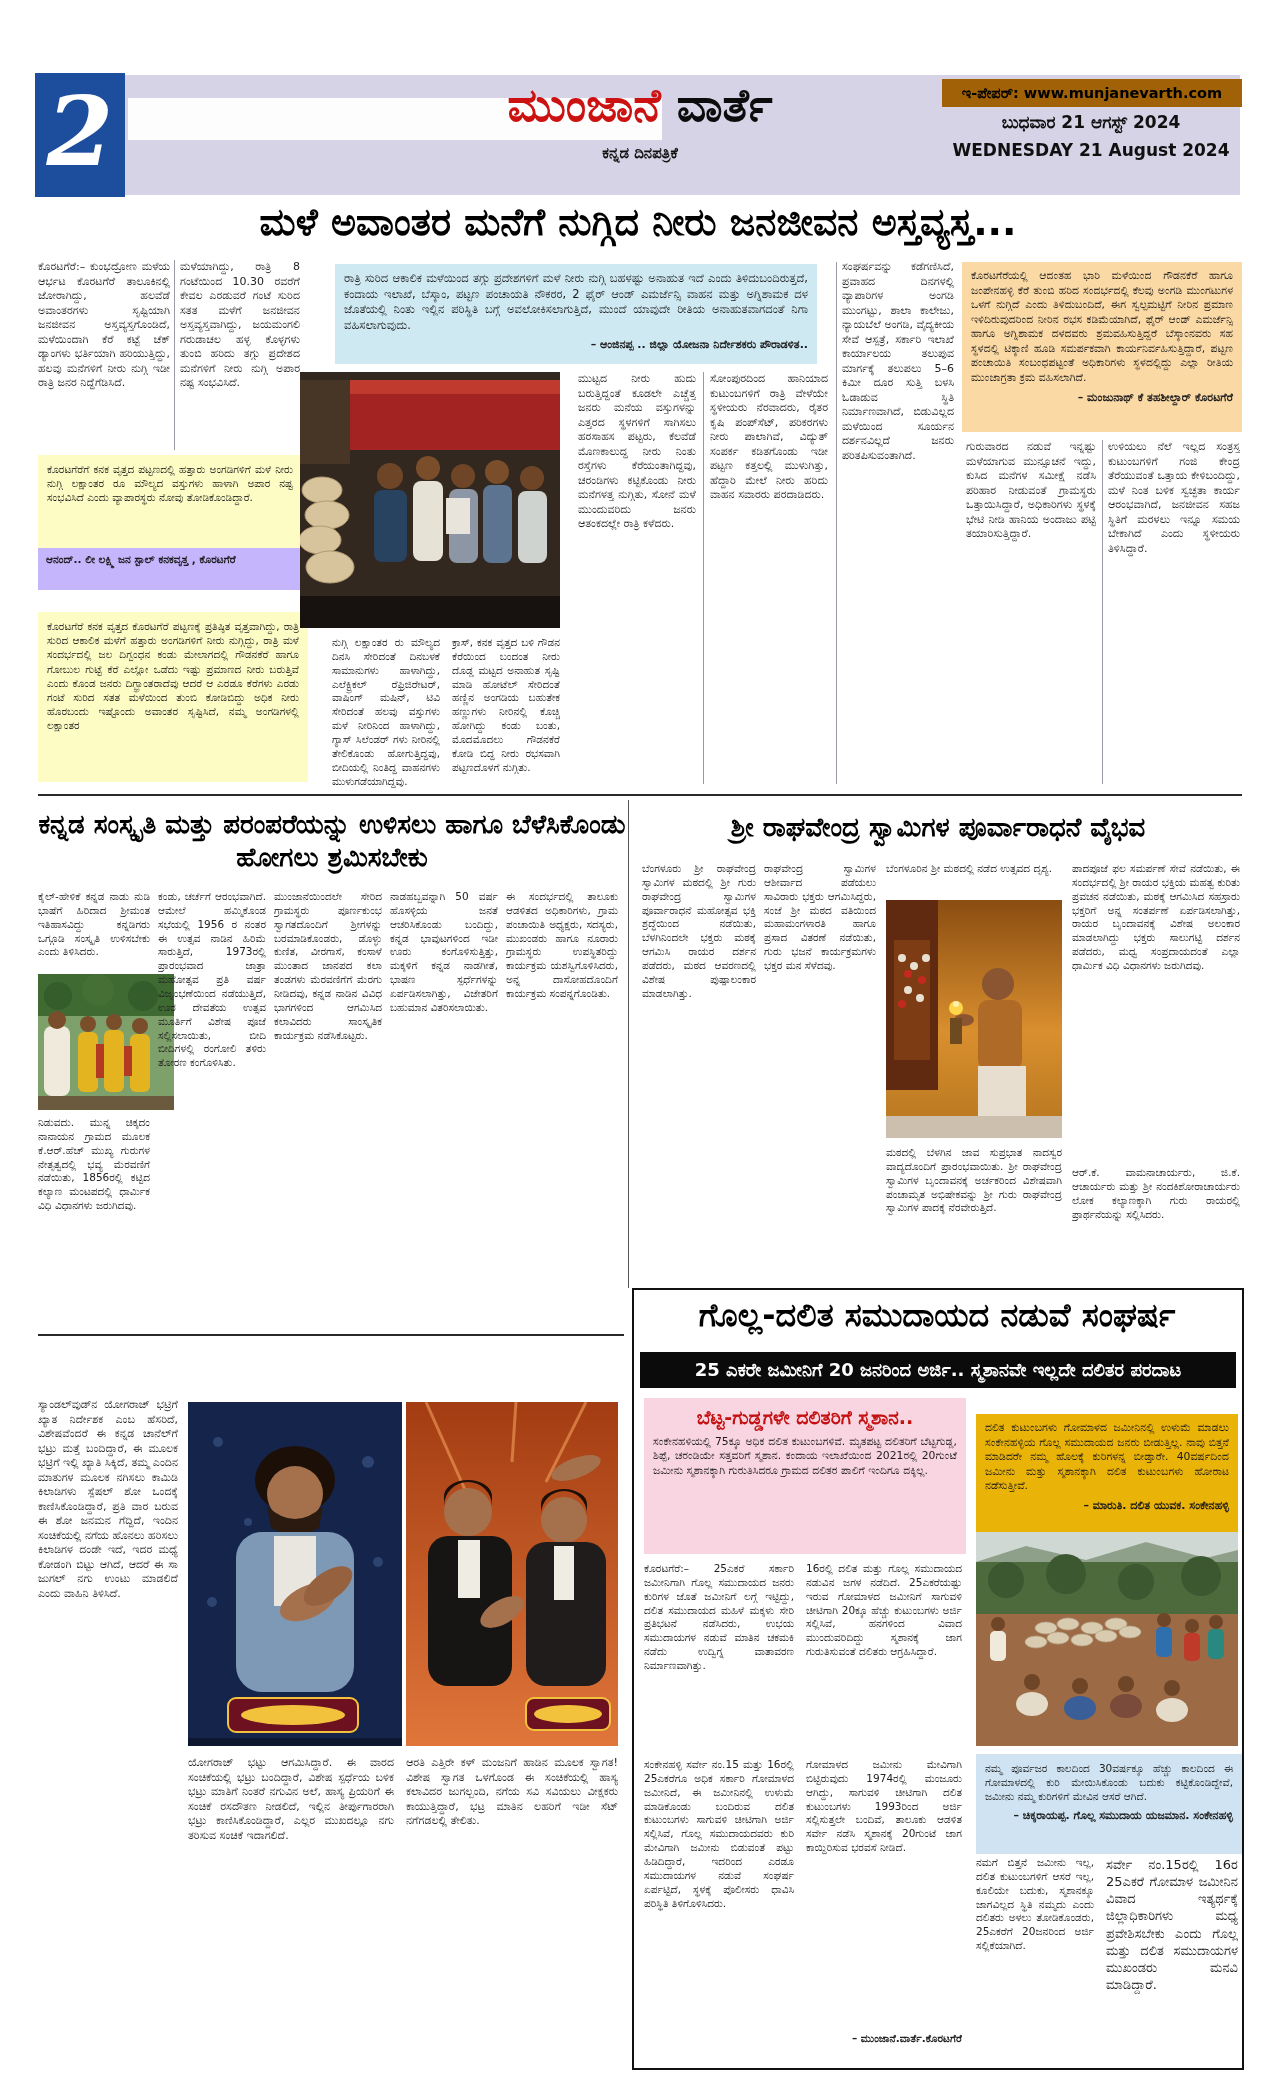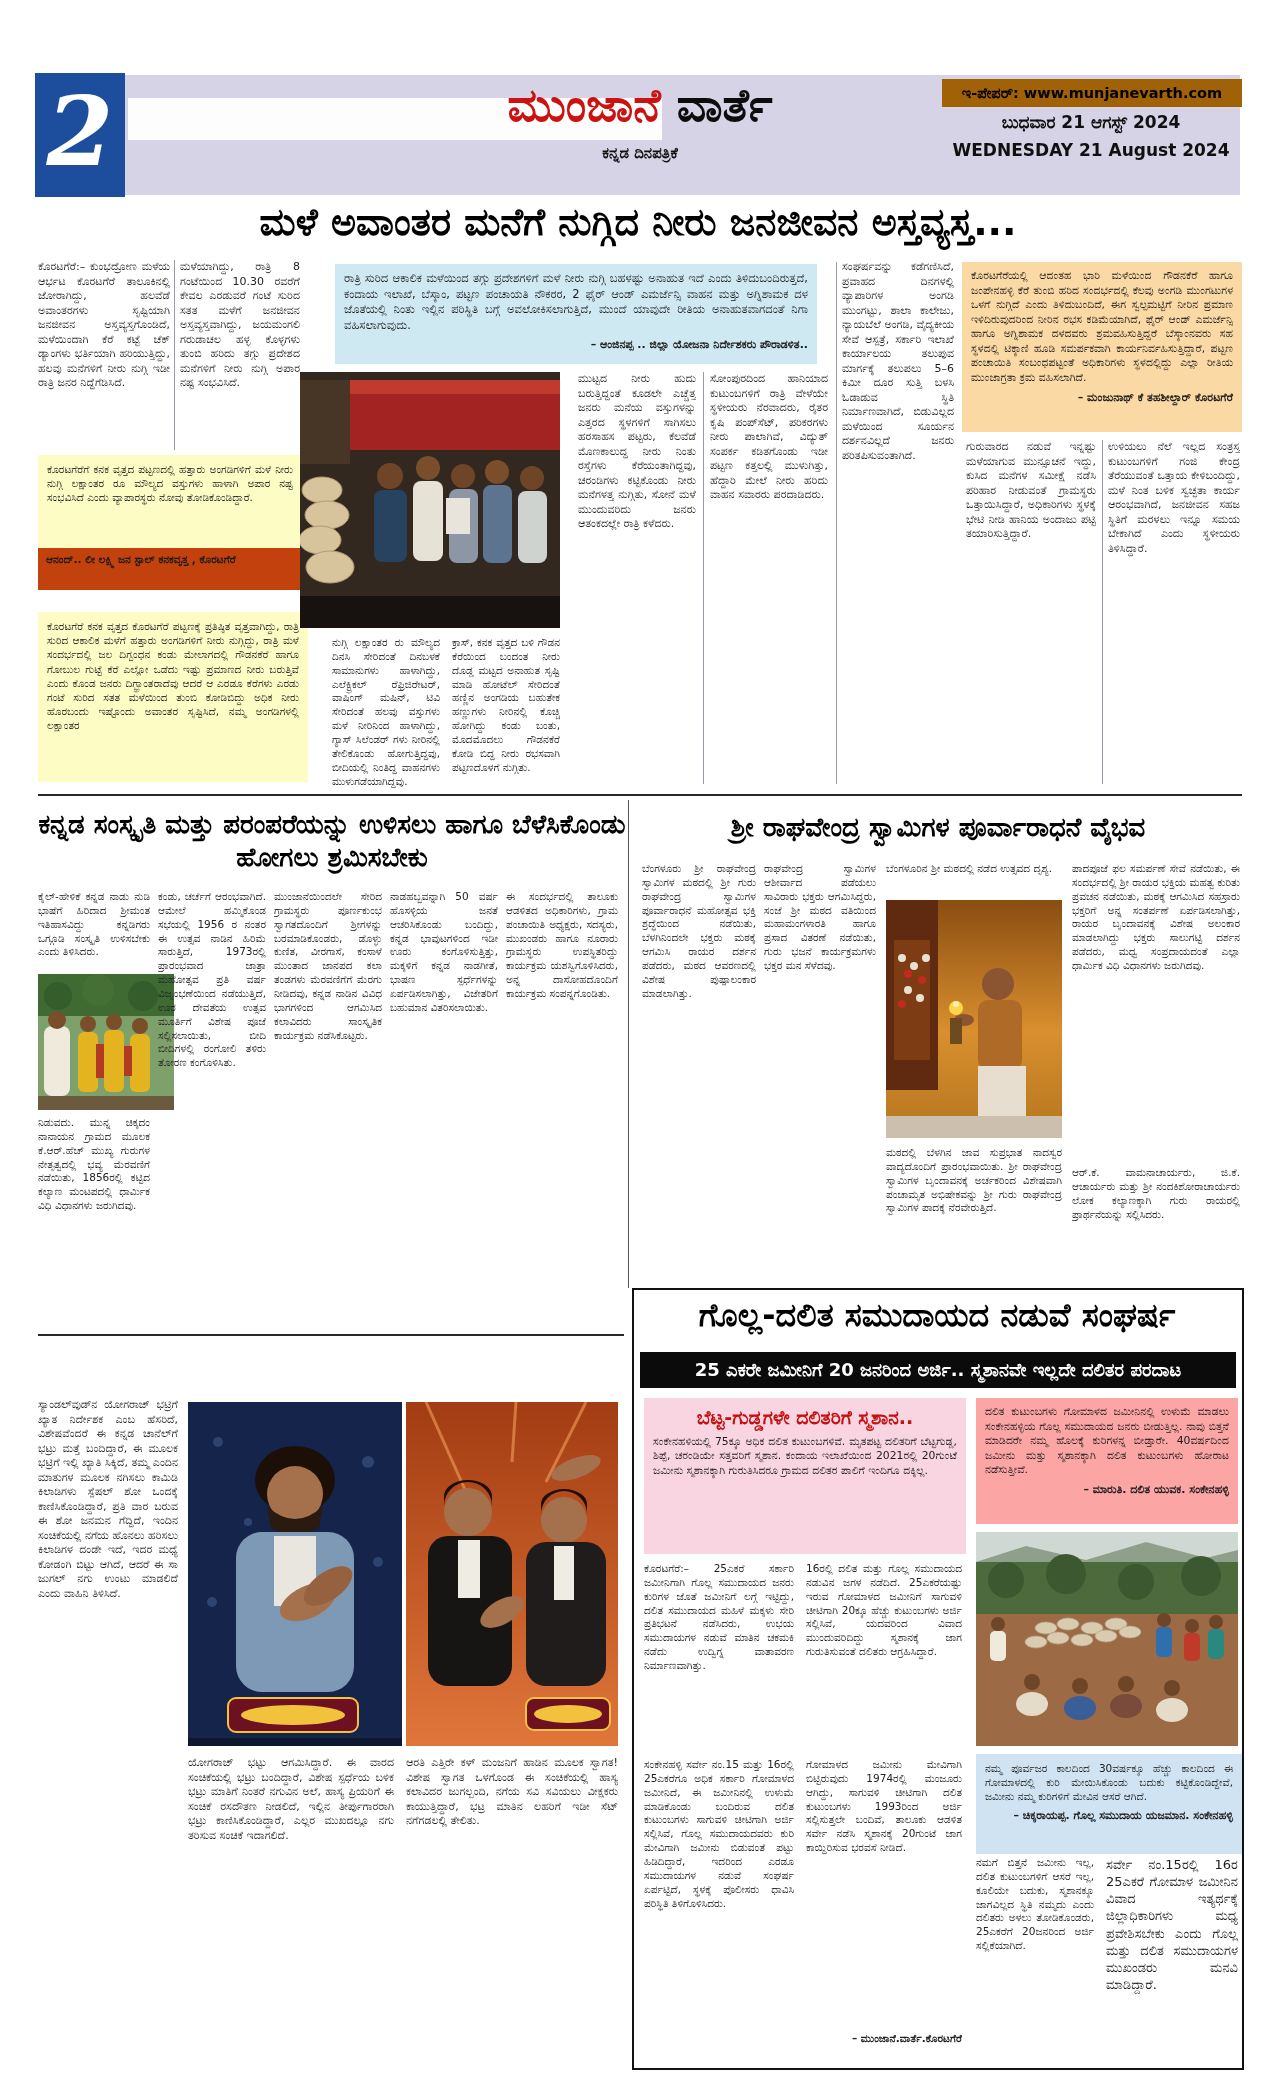--- a/index.html
+++ b/index.html
@@ -31,25 +31,25 @@
   #lead-hl{position:absolute;left:38px;top:200px;width:1200px;font-size:38px;}
   #cult-hl{position:absolute;left:38px;top:808px;width:588px;font-size:26px;line-height:1.25;}
   #ragh-hl{position:absolute;left:636px;top:812px;width:604px;font-size:26px;}
   #yoga-hl{position:absolute;left:38px;top:1344px;width:586px;font-size:27px;}
   
   #golla-box{position:absolute;left:632px;top:1288px;width:608px;height:778px;border:2px solid #111;background:#fff;}
   #golla-hl{position:absolute;left:636px;top:1296px;width:602px;font-size:32px;}
   #golla-sub{position:absolute;left:640px;top:1352px;width:596px;height:36px;background:#0b0b0b;color:#fff;
              font-size:18px;font-weight:bold;text-align:center;line-height:36px;}
   .pinkbox{background:#f9d5e2;}
-  .greenbox{background:#fca5a5;}
+  .greenbox{background:#eab308;margin-top:16px;}
   .bluebox5{background:#cfe3f2;}
   .pink-title{color:#c41010;font-weight:bold;font-size:19px;text-align:center;margin-bottom:4px;}
   .ybox{background:#fdfcc4;}
-  .ysig{background:#c2410c;font-weight:bold;}
+  .ysig{background:#c4b5fd;font-weight:bold;}
   .bbox{background:#cfe9f2;}
   .obox{background:#fbd9a4;}
 </style>
 </head>
 <body>
 
 <div id="page">
 
   <div id="band"></div>
   <div id="numbox">2</div>
@@ -331,21 +331,21 @@
           <ellipse cx="150" cy="174" rx="16" ry="12" fill="#7a4a3a"></ellipse>
         </g>
       <g>
           <circle cx="196" cy="156" r="8" fill="#6e4526"></circle>
           <ellipse cx="196" cy="178" rx="16" ry="12" fill="#e4dbc8"></ellipse>
         </g>
     </svg>
   </div>
 
   <div class="col" style="left:644px;top:1562px;width:150px;height:188px;font-size:10.5px;">ಕೊರಟಗೆರೆ:– 25ಎಕರೆ ಸರ್ಕಾರಿ ಜಮೀನಿಗಾಗಿ ಗೊಲ್ಲ ಸಮುದಾಯದ ಜನರು ಕುರಿಗಳ ಜೊತೆ ಜಮೀನಿಗೆ ಲಗ್ಗೆ ಇಟ್ಟಿದ್ದು, ದಲಿತ ಸಮುದಾಯದ ಮಹಿಳೆ ಮಕ್ಕಳು ಸೇರಿ ಪ್ರತಿಭಟನೆ ನಡೆಸಿದರು, ಉಭಯ ಸಮುದಾಯಗಳ ನಡುವೆ ಮಾತಿನ ಚಕಮಕಿ ನಡೆದು ಉದ್ವಿಗ್ನ ವಾತಾವರಣ ನಿರ್ಮಾಣವಾಗಿತ್ತು.</div>
-  <div class="col" style="left:806px;top:1562px;width:156px;height:188px;font-size:10.5px;">16ರಲ್ಲಿ ದಲಿತ ಮತ್ತು ಗೊಲ್ಲ ಸಮುದಾಯದ ನಡುವಿನ ಜಗಳ ನಡೆದಿದೆ. 25ಎಕರೆಯಷ್ಟು ಇರುವ ಗೋಮಾಳದ ಜಮೀನಿಗೆ ಸಾಗುವಳಿ ಚೀಟಿಗಾಗಿ 20ಕ್ಕೂ ಹೆಚ್ಚು ಕುಟುಂಬಗಳು ಅರ್ಜಿ ಸಲ್ಲಿಸಿವೆ, ಯದವರಿಂದ ವಿವಾದ ಮುಂದುವರಿದಿದ್ದು ಸ್ಮಶಾನಕ್ಕೆ ಜಾಗ ಗುರುತಿಸುವಂತೆ ದಲಿತರು ಆಗ್ರಹಿಸಿದ್ದಾರೆ.</div>
+  <div class="col" style="left:806px;top:1562px;width:156px;height:188px;font-size:10.5px;">16ರಲ್ಲಿ ದಲಿತ ಮತ್ತು ಗೊಲ್ಲ ಸಮುದಾಯದ ನಡುವಿನ ಜಗಳ ನಡೆದಿದೆ. 25ಎಕರೆಯಷ್ಟು ಇರುವ ಗೋಮಾಳದ ಜಮೀನಿಗೆ ಸಾಗುವಳಿ ಚೀಟಿಗಾಗಿ 20ಕ್ಕೂ ಹೆಚ್ಚು ಕುಟುಂಬಗಳು ಅರ್ಜಿ ಸಲ್ಲಿಸಿವೆ, ಹನಗಳಿಂದ ವಿವಾದ ಮುಂದುವರಿದಿದ್ದು ಸ್ಮಶಾನಕ್ಕೆ ಜಾಗ ಗುರುತಿಸುವಂತೆ ದಲಿತರು ಆಗ್ರಹಿಸಿದ್ದಾರೆ.</div>
 
   <div class="box bluebox5" style="left:976px;top:1754px;width:248px;height:86px;font-size:10.5px;">
     <span>ನಮ್ಮ ಪೂರ್ವಜರ ಕಾಲದಿಂದ 30ವರ್ಷಕ್ಕೂ ಹೆಚ್ಚು ಕಾಲದಿಂದ ಈ ಗೋಮಾಳದಲ್ಲಿ ಕುರಿ ಮೇಯಿಸಿಕೊಂಡು ಬದುಕು ಕಟ್ಟಿಕೊಂಡಿದ್ದೇವೆ, ಜಮೀನು ನಮ್ಮ ಕುರಿಗಳಿಗೆ ಮೇವಿನ ಆಸರೆ ಆಗಿದೆ.</span>
     <span class="sig">– ಚಿಕ್ಕರಾಯಪ್ಪ. ಗೊಲ್ಲ ಸಮುದಾಯ ಯಜಮಾನ. ಸಂಕೇನಹಳ್ಳಿ</span>
   </div>
 
   <div class="col" style="left:644px;top:1758px;width:150px;height:300px;font-size:10.5px;">ಸಂಕೇನಹಳ್ಳಿ ಸರ್ವೇ ನಂ.15 ಮತ್ತು 16ರಲ್ಲಿ 25ಎಕರೆಗೂ ಅಧಿಕ ಸರ್ಕಾರಿ ಗೋಮಾಳದ ಜಮೀನಿದೆ, ಈ ಜಮೀನಿನಲ್ಲಿ ಉಳುಮೆ ಮಾಡಿಕೊಂಡು ಬಂದಿರುವ ದಲಿತ ಕುಟುಂಬಗಳು ಸಾಗುವಳಿ ಚೀಟಿಗಾಗಿ ಅರ್ಜಿ ಸಲ್ಲಿಸಿವೆ, ಗೊಲ್ಲ ಸಮುದಾಯದವರು ಕುರಿ ಮೇವಿಗಾಗಿ ಜಮೀನು ಬಿಡುವಂತೆ ಪಟ್ಟು ಹಿಡಿದಿದ್ದಾರೆ, ಇದರಿಂದ ಎರಡೂ ಸಮುದಾಯಗಳ ನಡುವೆ ಸಂಘರ್ಷ ಏರ್ಪಟ್ಟಿದೆ, ಸ್ಥಳಕ್ಕೆ ಪೊಲೀಸರು ಧಾವಿಸಿ ಪರಿಸ್ಥಿತಿ ತಿಳಿಗೊಳಿಸಿದರು.</div>
   <div class="col" style="left:806px;top:1758px;width:156px;height:270px;font-size:10.5px;">ಗೋಮಾಳದ ಜಮೀನು ಮೇವಿಗಾಗಿ ಬಿಟ್ಟಿರುವುದು 1974ರಲ್ಲಿ ಮಂಜೂರು ಆಗಿದ್ದು, ಸಾಗುವಳಿ ಚೀಟಿಗಾಗಿ ದಲಿತ ಕುಟುಂಬಗಳು 1993ರಿಂದ ಅರ್ಜಿ ಸಲ್ಲಿಸುತ್ತಲೇ ಬಂದಿವೆ, ತಾಲೂಕು ಆಡಳಿತ ಸರ್ವೇ ನಡೆಸಿ ಸ್ಮಶಾನಕ್ಕೆ 20ಗುಂಟೆ ಜಾಗ ಕಾಯ್ದಿರಿಸುವ ಭರವಸೆ ನೀಡಿದೆ.</div>
   <div class="col" style="left:806px;top:2032px;width:156px;height:24px;font-weight:bold;text-align:right;font-size:10.5px;">– ಮುಂಜಾನೆ.ವಾರ್ತೆ.ಕೊರಟಗೆರೆ</div>
   <div class="col" style="left:976px;top:1856px;width:118px;height:202px;font-size:10.5px;">ನಮಗೆ ಬಿತ್ತನೆ ಜಮೀನು ಇಲ್ಲ, ದಲಿತ ಕುಟುಂಬಗಳಿಗೆ ಆಸರೆ ಇಲ್ಲ, ಕೂಲಿಯೇ ಬದುಕು, ಸ್ಮಶಾನಕ್ಕೂ ಜಾಗವಿಲ್ಲದ ಸ್ಥಿತಿ ನಮ್ಮದು ಎಂದು ದಲಿತರು ಅಳಲು ತೋಡಿಕೊಂಡರು, 25ಎಕರೆಗೆ 20ಜನರಿಂದ ಅರ್ಜಿ ಸಲ್ಲಿಕೆಯಾಗಿದೆ.</div>

